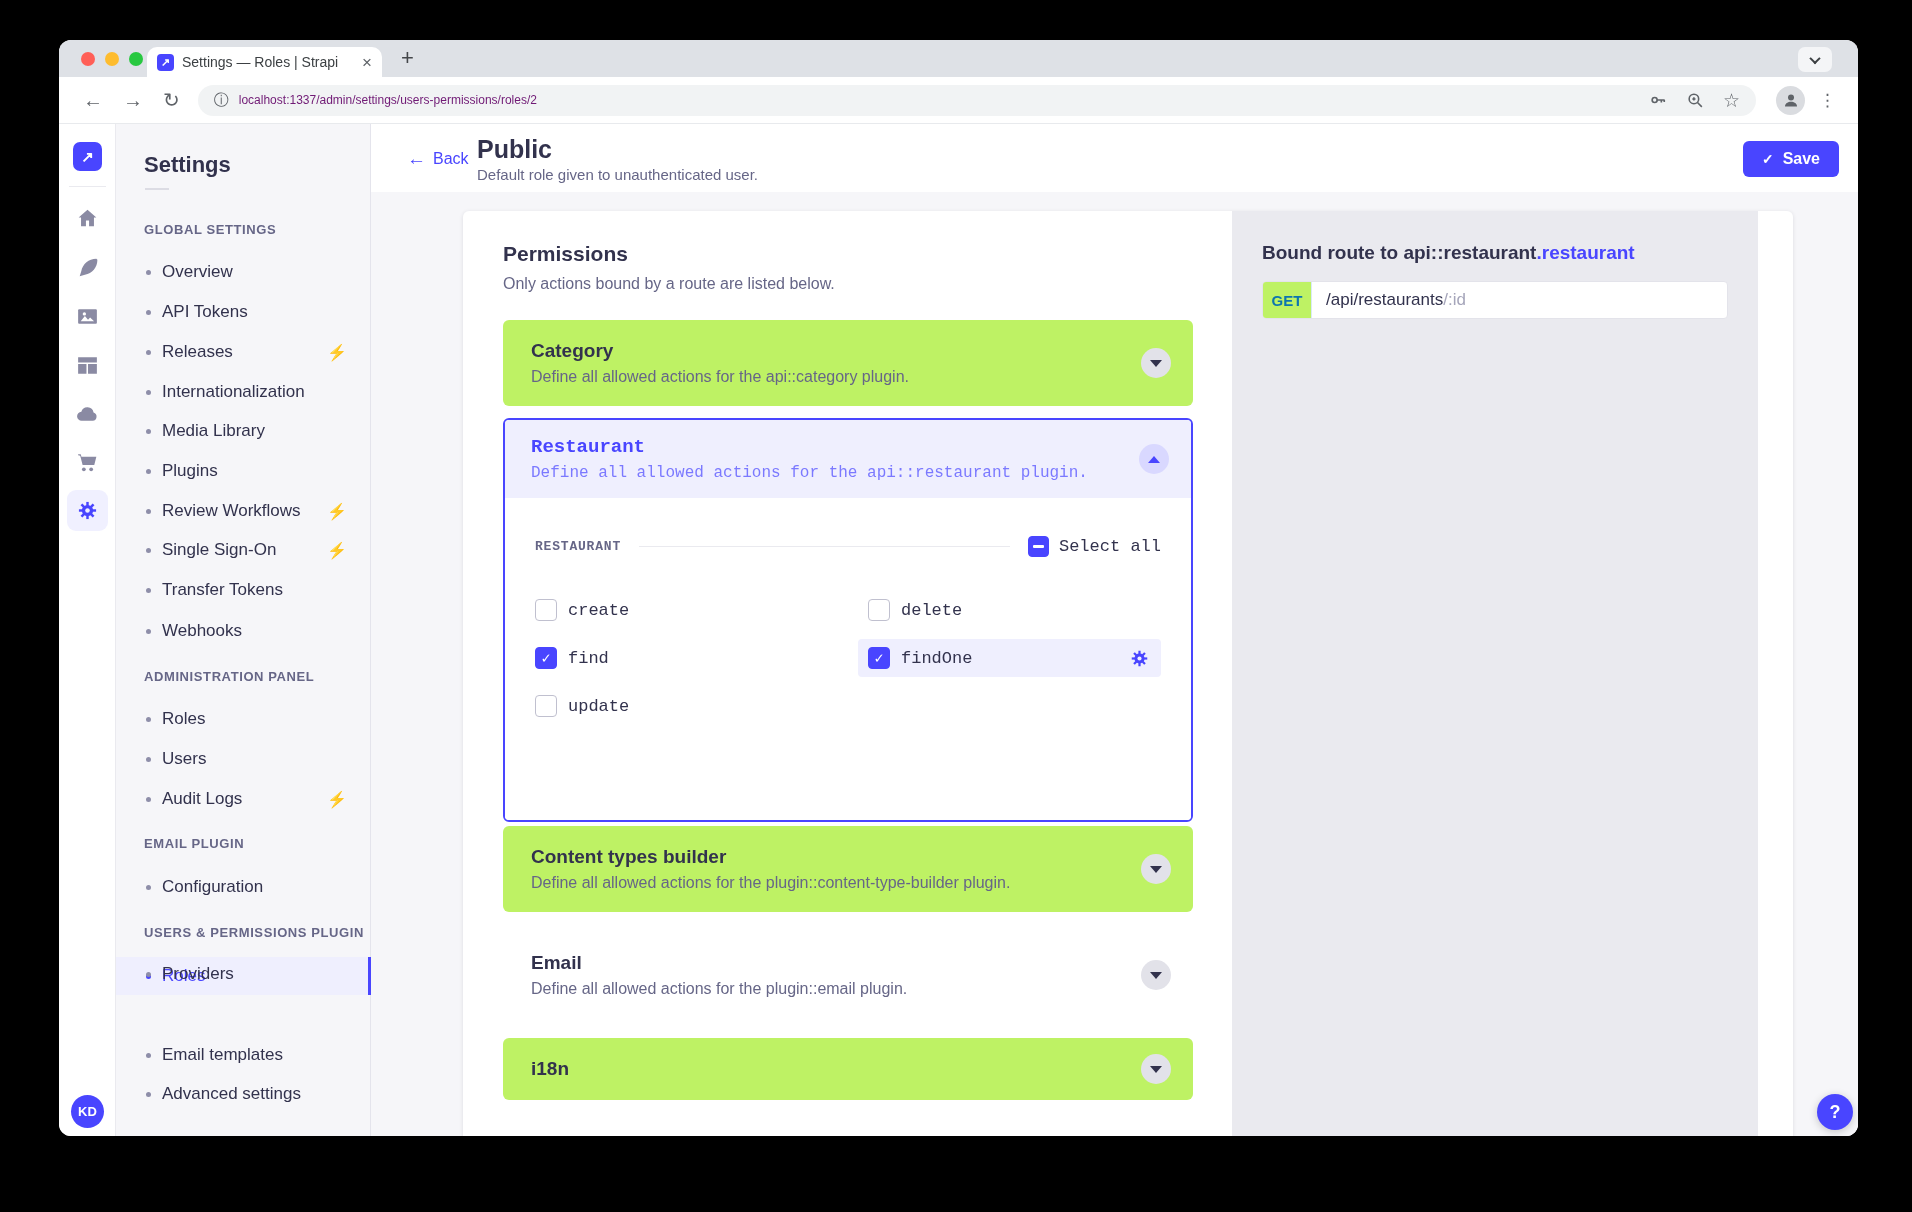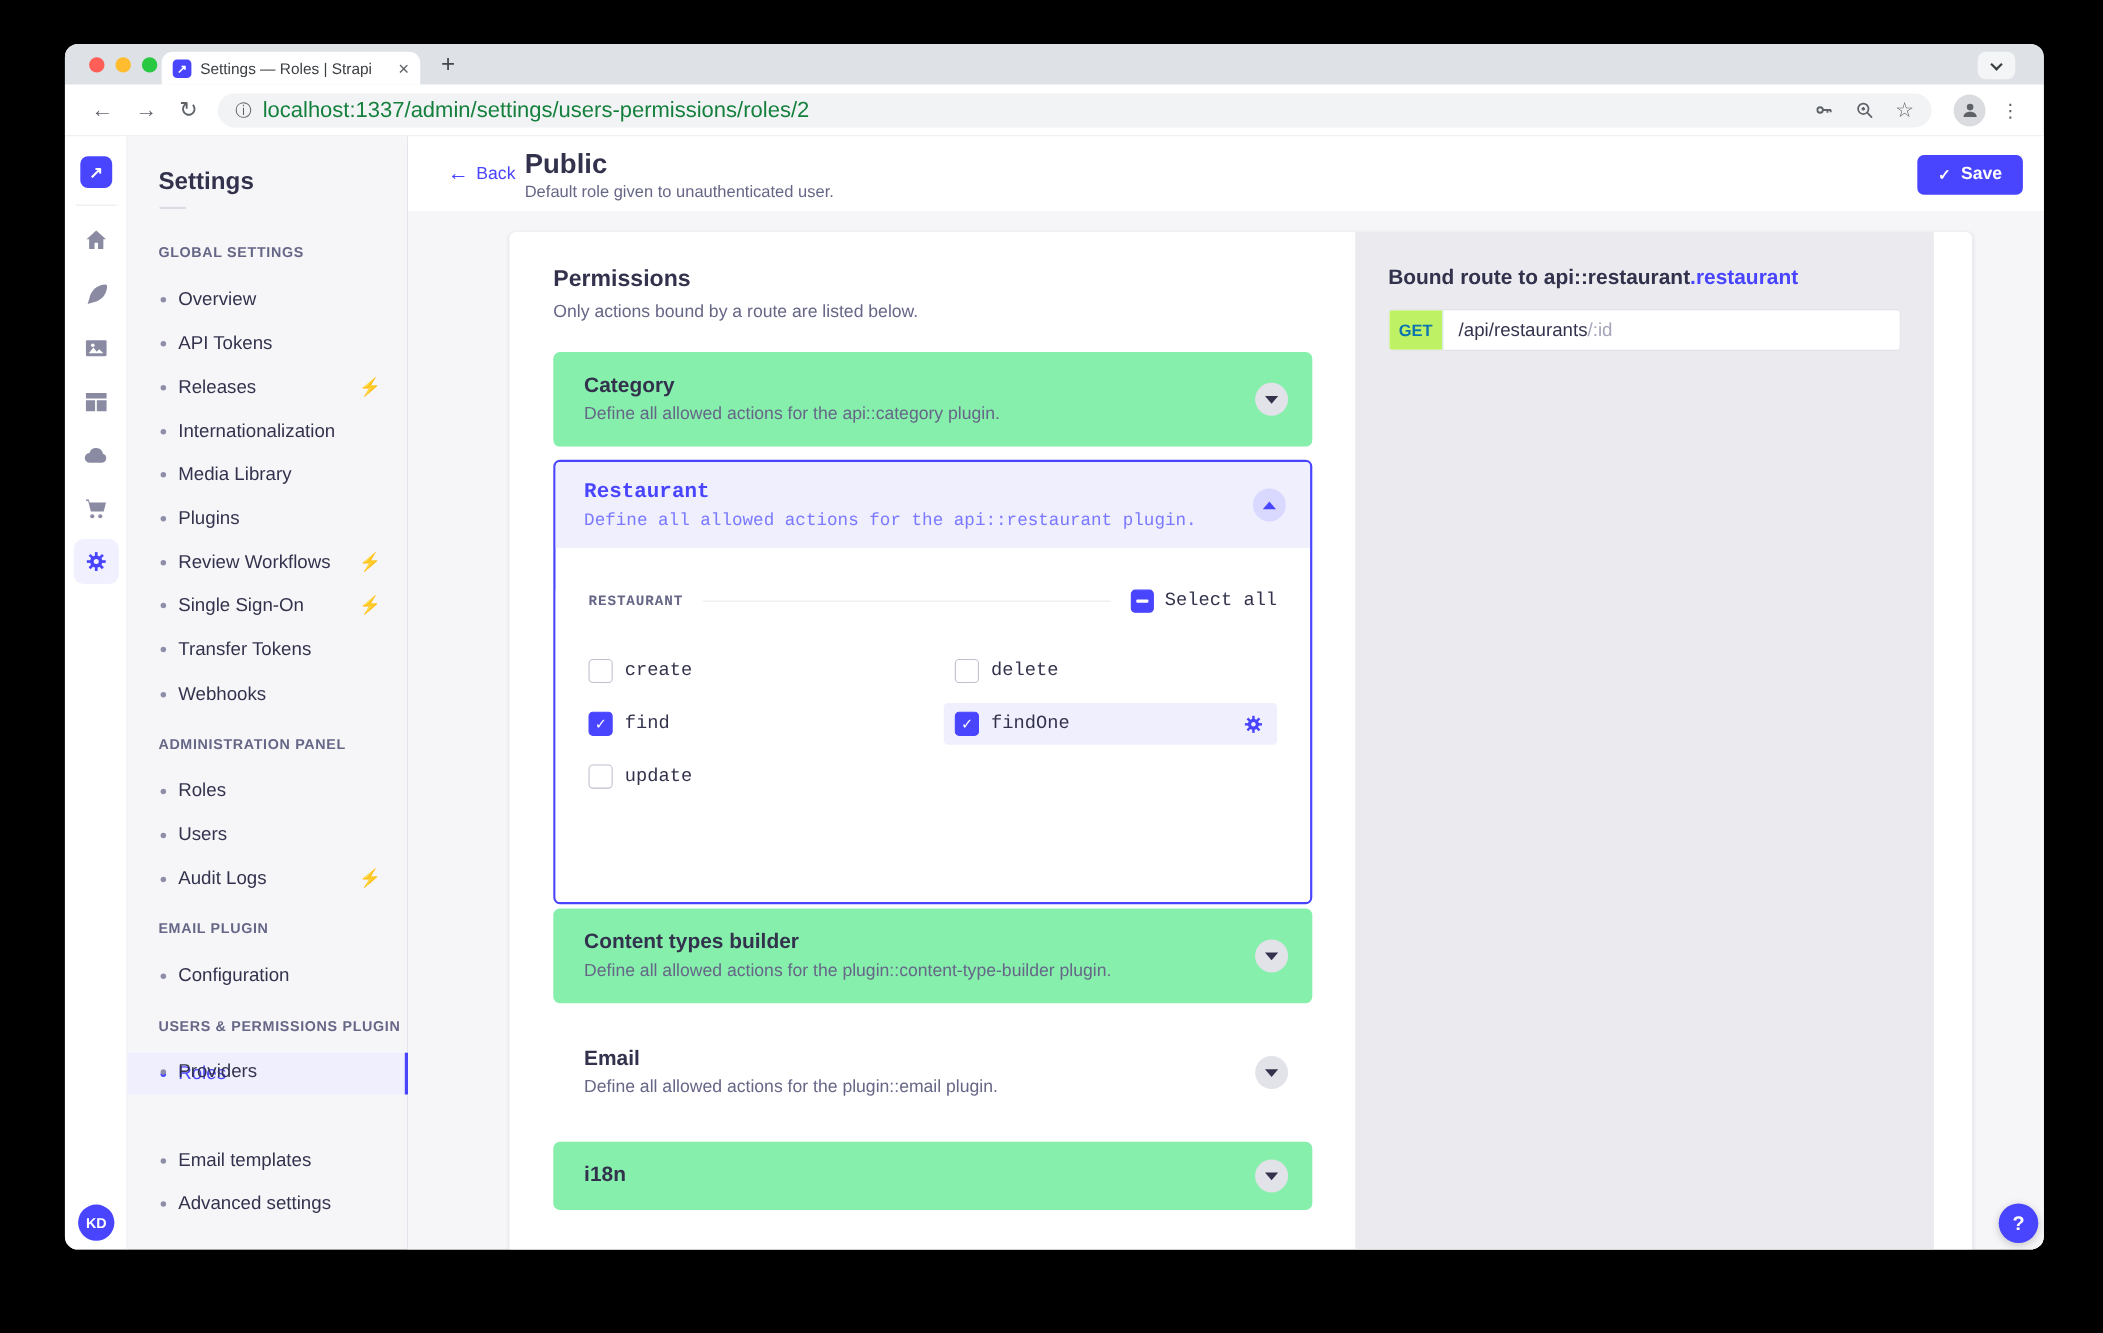--- a/index.html
+++ b/index.html
@@ -18,21 +18,21 @@
   .tab-title { flex:1; margin:0 8px; font-size:14px; color:#3C4043; white-space:nowrap; overflow:hidden; text-overflow:ellipsis; }
   .tab-close { font-size:17px; color:#5F6368; line-height:1; cursor:default; }
   .newtab { position:absolute; left:342px; top:5px; font-size:22px; color:#44474A; }
   .strip-chevron { position:absolute; right:26px; top:7px; width:34px; height:25px; border-radius:7px; background:#F4F5F7; display:flex; align-items:center; justify-content:center; }
   .chev { width:8px; height:8px; border-right:2px solid #3C4043; border-bottom:2px solid #3C4043; transform:rotate(45deg) translate(-1px,-1px); }
 
   .toolbar { position:absolute; left:0; top:37px; right:0; height:47px; background:#fff; border-bottom:1px solid #E8EAED; display:flex; align-items:center; padding:0 14px; }
   .nav-ic { font-size:20px; color:#5F6368; margin:0 10px; line-height:1; }
   .urlbar { flex:1; height:31px; border-radius:16px; background:#F1F3F4; display:flex; align-items:center; padding:0 16px; margin:0 8px; }
   .info-ic { font-size:15px; color:#5F6368; margin-right:10px; }
-  .url-text { font-size:20px; color:#15803d; white-space:nowrap; }
+  .url-text { font-size:12px; color:#701a75; white-space:nowrap; }
   .url-spacer { flex:1; }
   .pill-ic { margin-left:18px; display:flex; align-items:center; color:#5F6368; }
   .avatar-btn { width:29px; height:29px; border-radius:50%; background:#DADCE0; display:flex; align-items:center; justify-content:center; margin-left:12px; }
   .dots { font-size:17px; color:#5F6368; margin:0 8px 0 14px; letter-spacing:0; }
 
   
   .app { position:absolute; left:0; top:84px; right:0; bottom:0; }
   .rail { position:absolute; left:0; top:0; width:57px; height:100%; background:#fff; border-right:1px solid #EAEAEF; }
   .rail-logo { position:absolute; left:14px; top:18px; width:29px; height:29px; border-radius:7px; background:#4945FF; color:#fff; font-size:15px; font-weight:bold; display:flex; align-items:center; justify-content:center; }
   .rail-sep { position:absolute; left:10px; top:62px; width:37px; height:1px; background:#EAEAEF; }
@@ -60,21 +60,21 @@
   .save-check { font-size:14px; }
 
   .page-body { position:absolute; left:0; top:68px; right:0; bottom:0; background:#F6F6F9; overflow:hidden; }
   .sheet { position:absolute; left:92px; top:19px; width:1330px; bottom:-20px; background:#fff; border-radius:6px; box-shadow:0 1px 4px rgba(33,33,52,.12); }
 
   .perm-col { position:absolute; left:40px; top:0; width:690px; }
   .perm-title { margin-top:31px; font-size:21px; font-weight:bold; color:#32324D; }
   .perm-sub { margin-top:9px; font-size:16px; color:#666687; }
   .acc-stack { margin-top:27px; }
   .acc { position:relative; border-radius:6px; padding:20px 28px; }
-  .acc.gray { background:#86efac; }
+  .acc.gray { background:#bef264; }
   .acc.white { background:#fff; }
   .acc-title { font-size:19px; font-weight:bold; color:#32324D; }
   .acc-desc { margin-top:6px; font-size:16px; color:#666687; }
   .acc-btn { position:absolute; right:22px; top:50%; margin-top:-15px; width:30px; height:30px; border-radius:50%; background:#E2E2E9; display:flex; align-items:center; justify-content:center; border:none; }
   .tri-down { width:0; height:0; border-left:6px solid transparent; border-right:6px solid transparent; border-top:7px solid #32324D; }
   .tri-up { width:0; height:0; border-left:6px solid transparent; border-right:6px solid transparent; border-bottom:7px solid #4945FF; }
   .m12{margin-bottom:12px;} .m16{margin-bottom:4px;font-family:Liberation Mono, monospace;} .m20{margin-bottom:20px;}
 
   .acc-expanded { border:2px solid #4945FF; border-radius:6px; overflow:hidden; }
   .acc-exp-head { position:relative; background:#EFEFFE; padding:16px 26px; }

